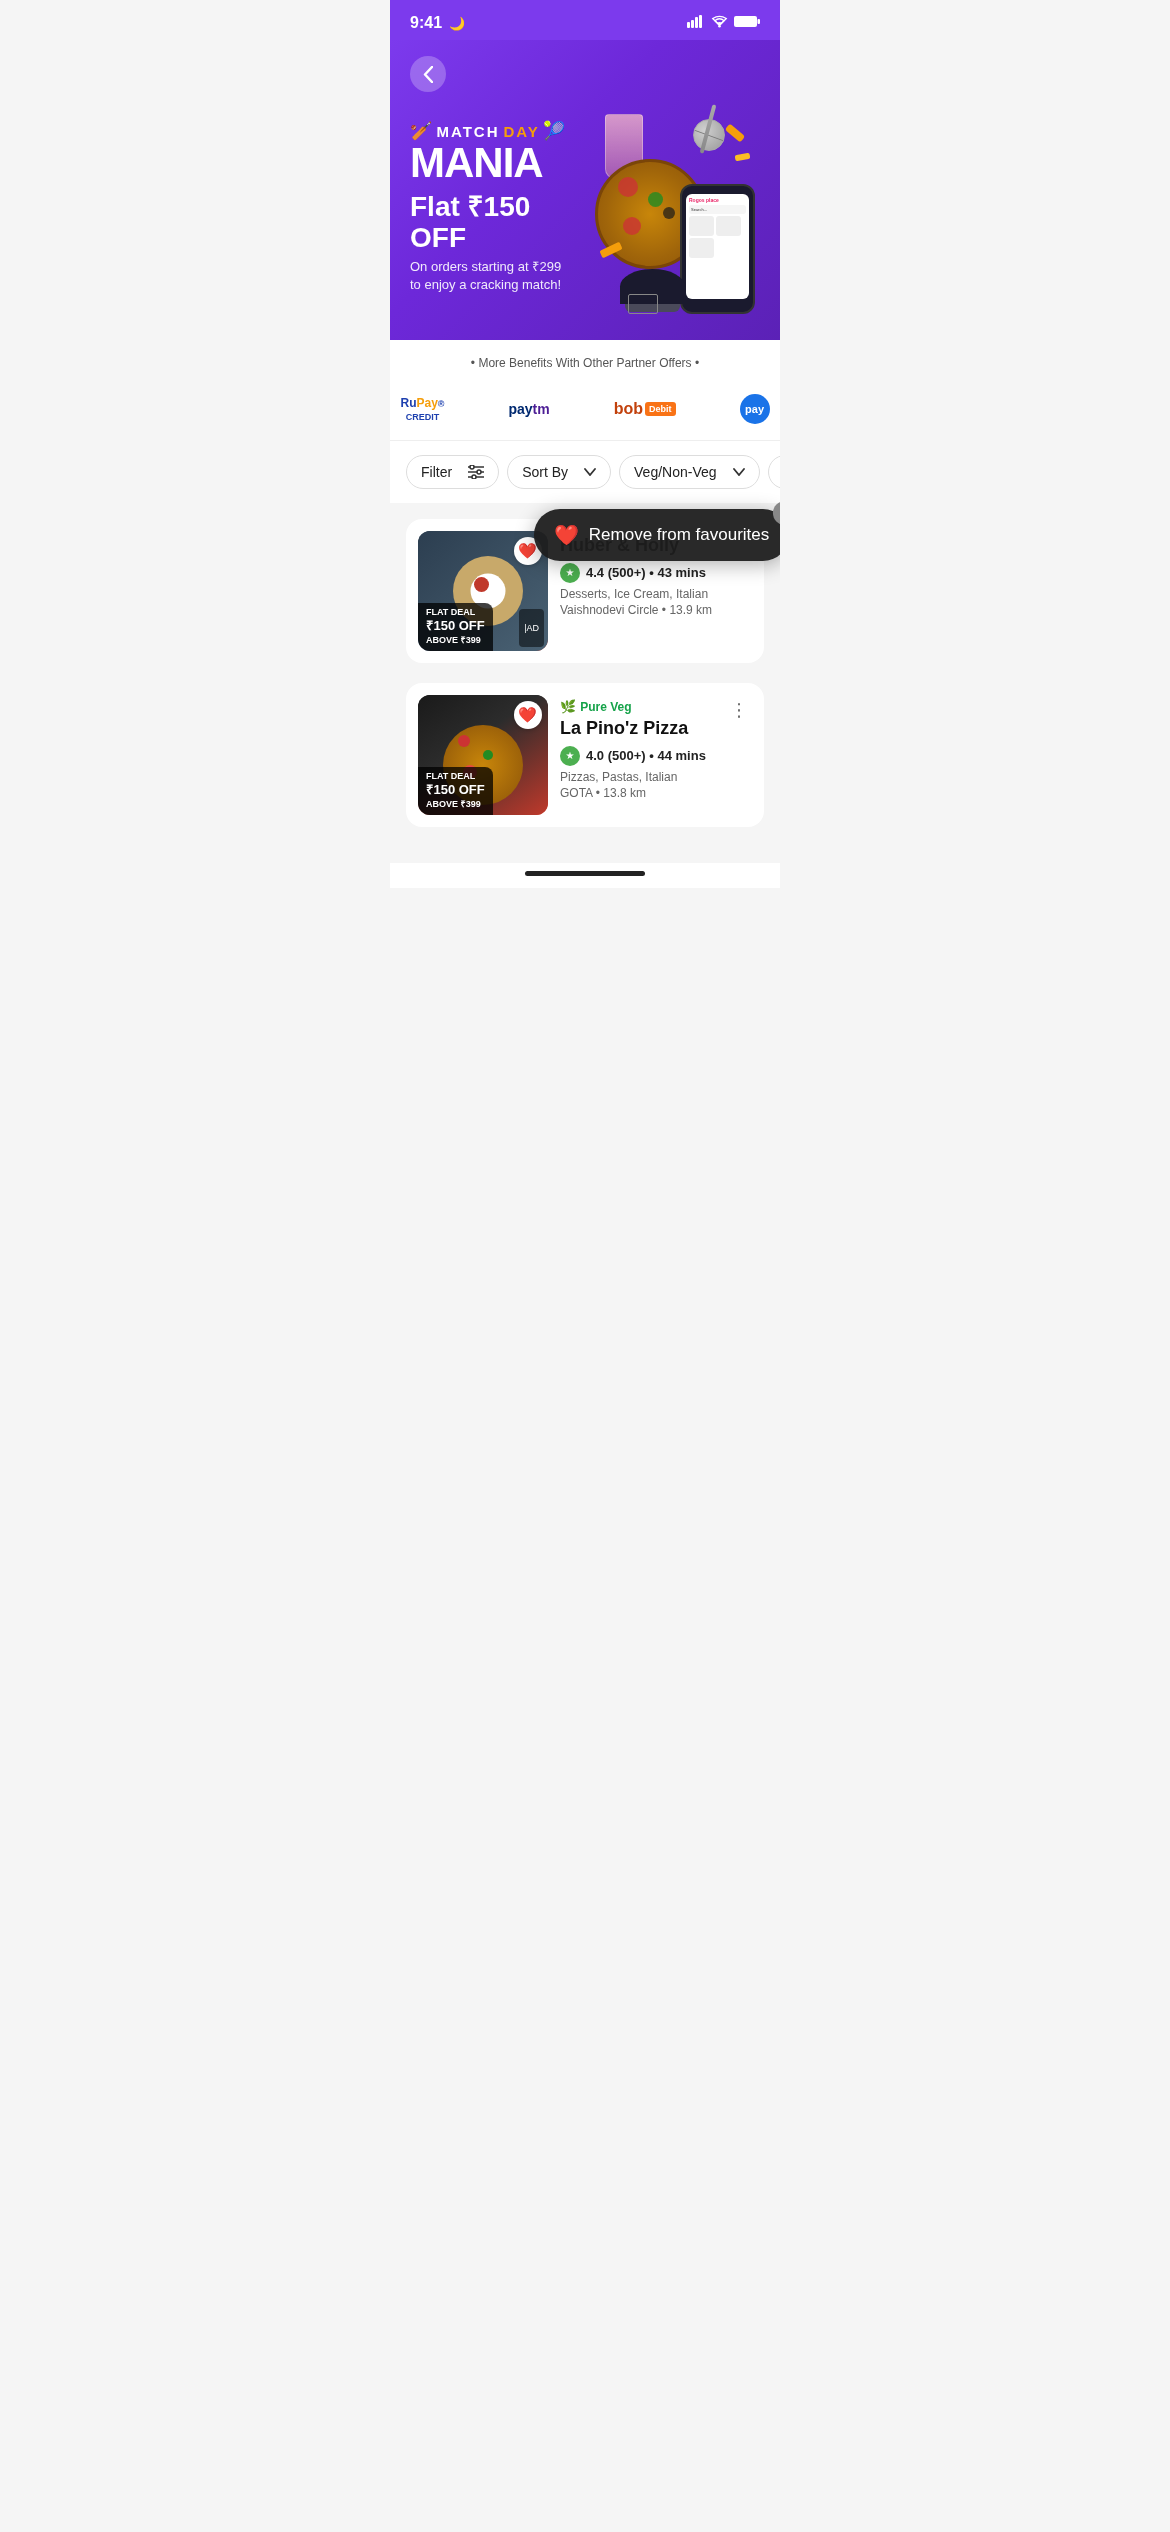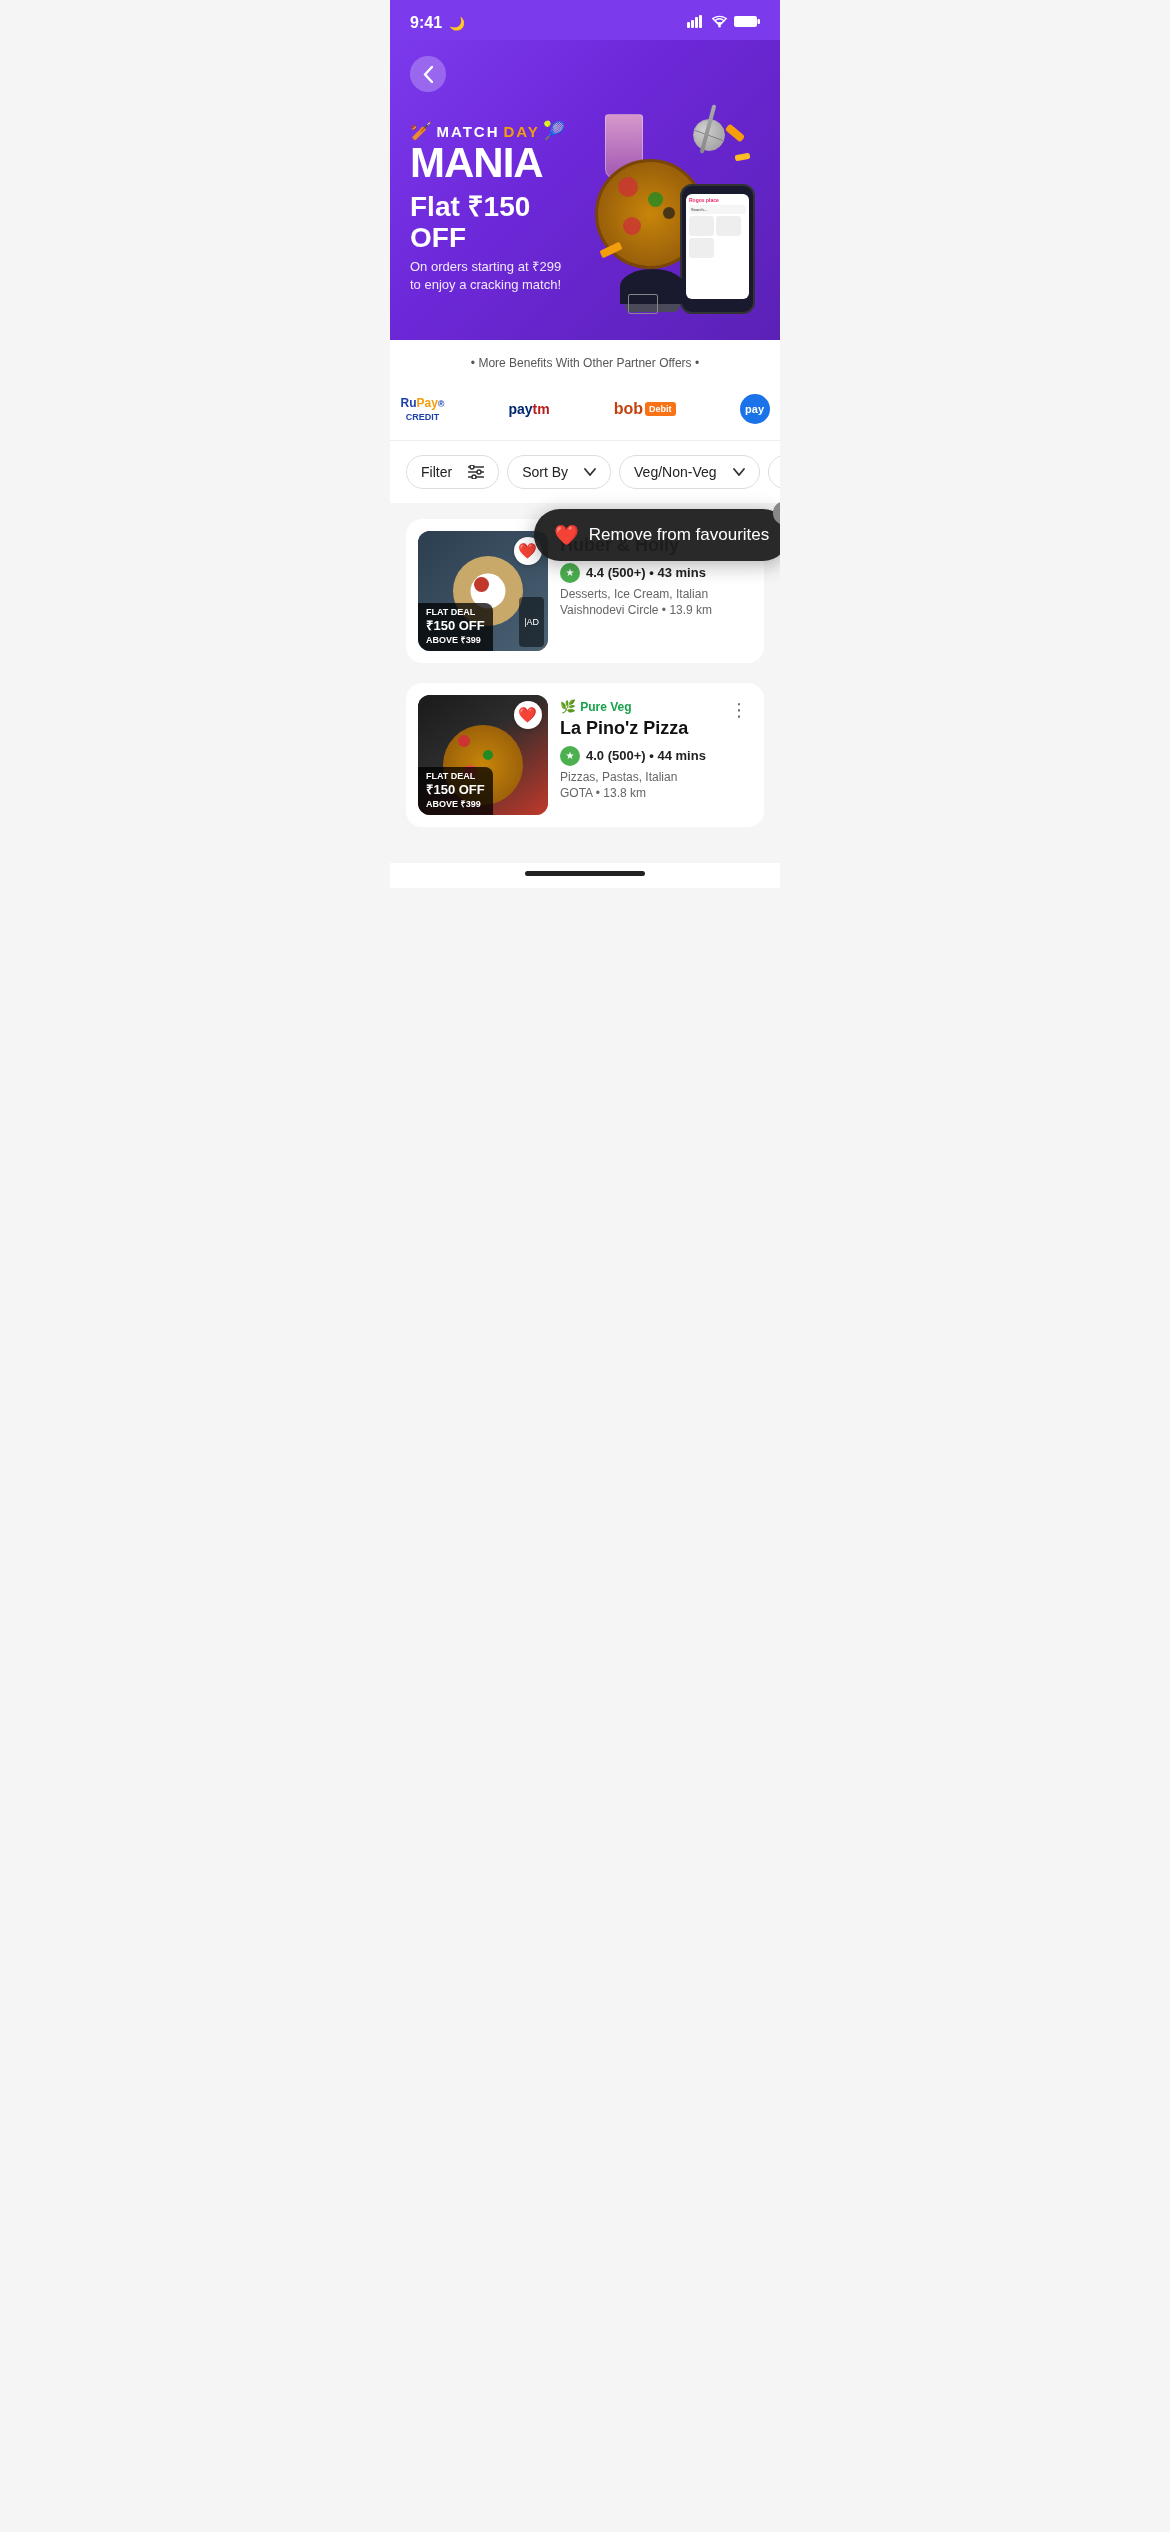--- a/index.html
+++ b/index.html
@@ -217,21 +217,21 @@
       font-weight: 900;
       display: block;
     }
     .ad-badge {
       position: absolute;
       bottom: 4px;
       right: 4px;
       background: rgba(0,0,0,0.5);
       color: white;
       font-size: 9px;
-      padding: 20px 5px;
+      padding: 14px 5px;
       border-radius: 4px;
     }
     .fav-button {
       position: absolute;
       top: 6px;
       right: 6px;
       width: 28px;
       height: 28px;
       background: white;
       border-radius: 50%;
@@ -465,21 +465,21 @@
 <div class="partner-section">
   <div class="partner-tagline">• More Benefits With Other Partner Offers •</div>
   <div class="partners-row">
     <div class="partner-logo">
       <div class="rupay-logo">
         <span style="color:#1e40af; font-size:12px; font-weight:800;">Ru</span><span style="color:#f59e0b; font-weight:800; font-size:12px;">Pay</span><span style="color:#1e40af; font-size:9px; font-weight:700;">® <br>CREDIT</span>
       </div>
     </div>
     <div style="width:1px; height:24px; background:#ddd;"></div>
     <div class="partner-logo">
-      <span class="paytm-logo">pay<span style="color:#b91c1c;">tm</span></span>
+      <span class="paytm-logo">pay<span style="color:#4c1d95;">tm</span></span>
     </div>
     <div style="width:1px; height:24px; background:#ddd;"></div>
     <div class="partner-logo">
       <div style="display:flex; align-items:center; gap:2px;">
         <span style="font-size:16px; font-weight:900; color:#c2410c;">bob</span>
         <span style="background:#f97316; color:white; font-size:9px; padding:2px 4px; border-radius:3px; font-weight:700;">Debit</span>
       </div>
     </div>
     <div style="width:1px; height:24px; background:#ddd;"></div>
     <div class="partner-logo">

